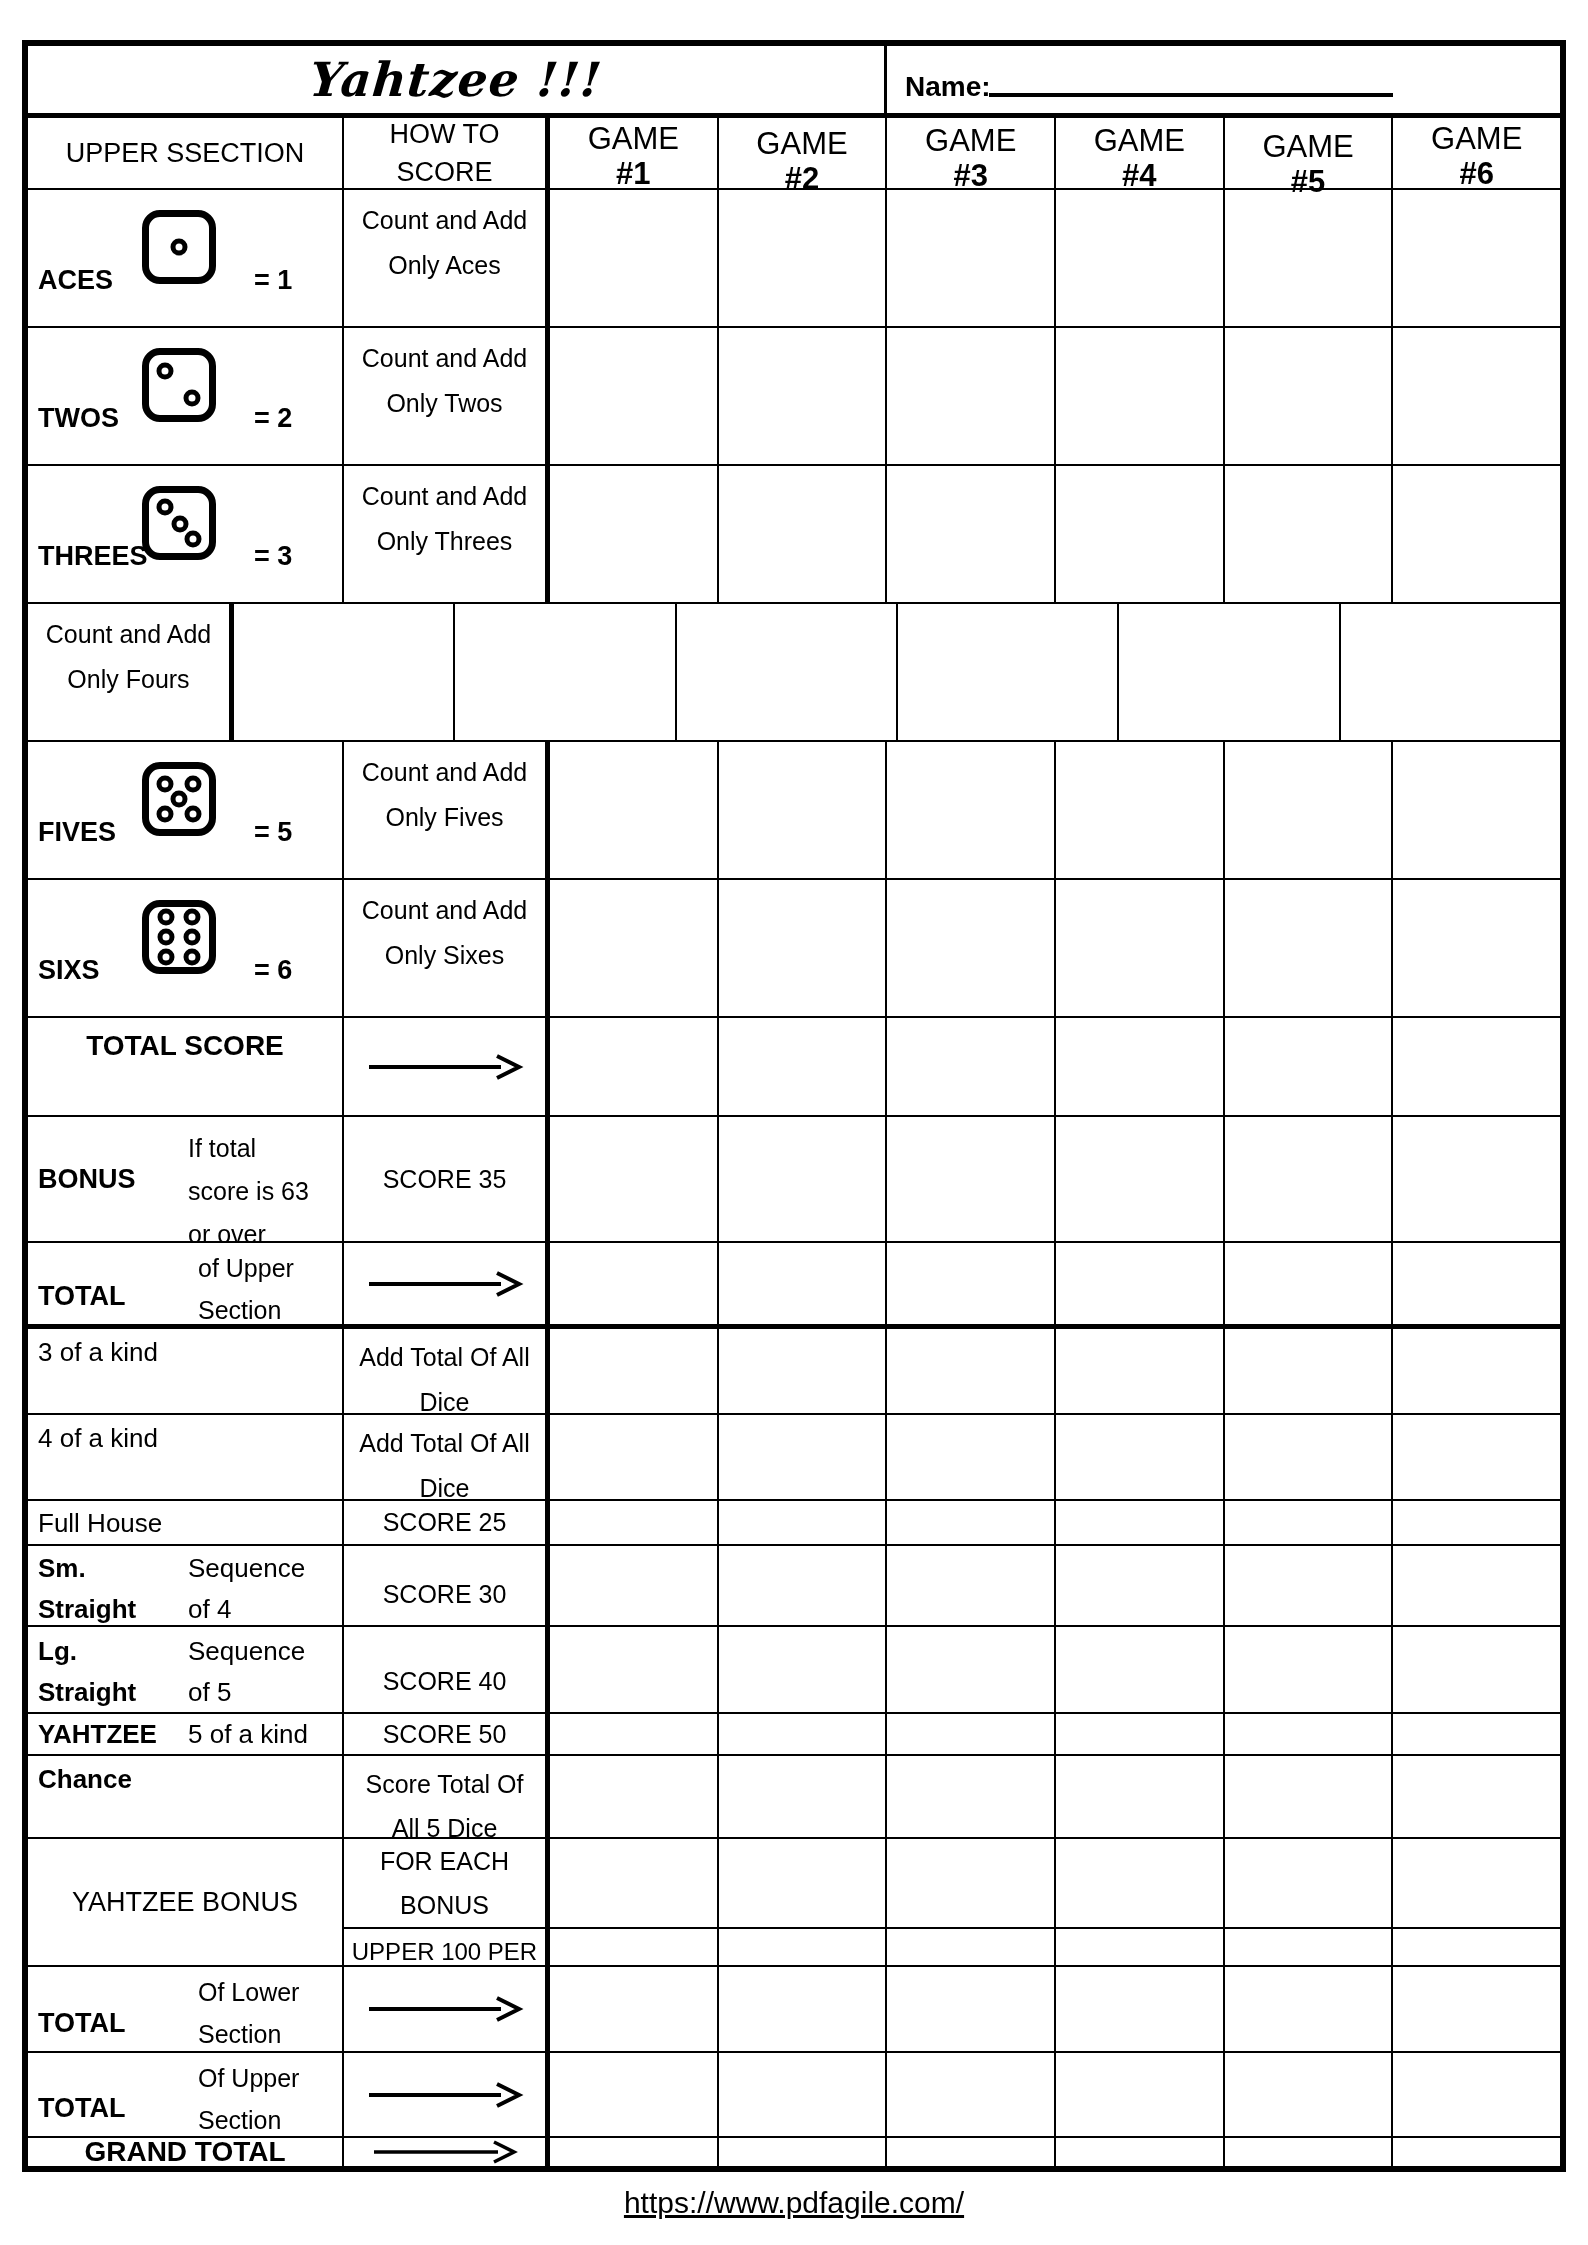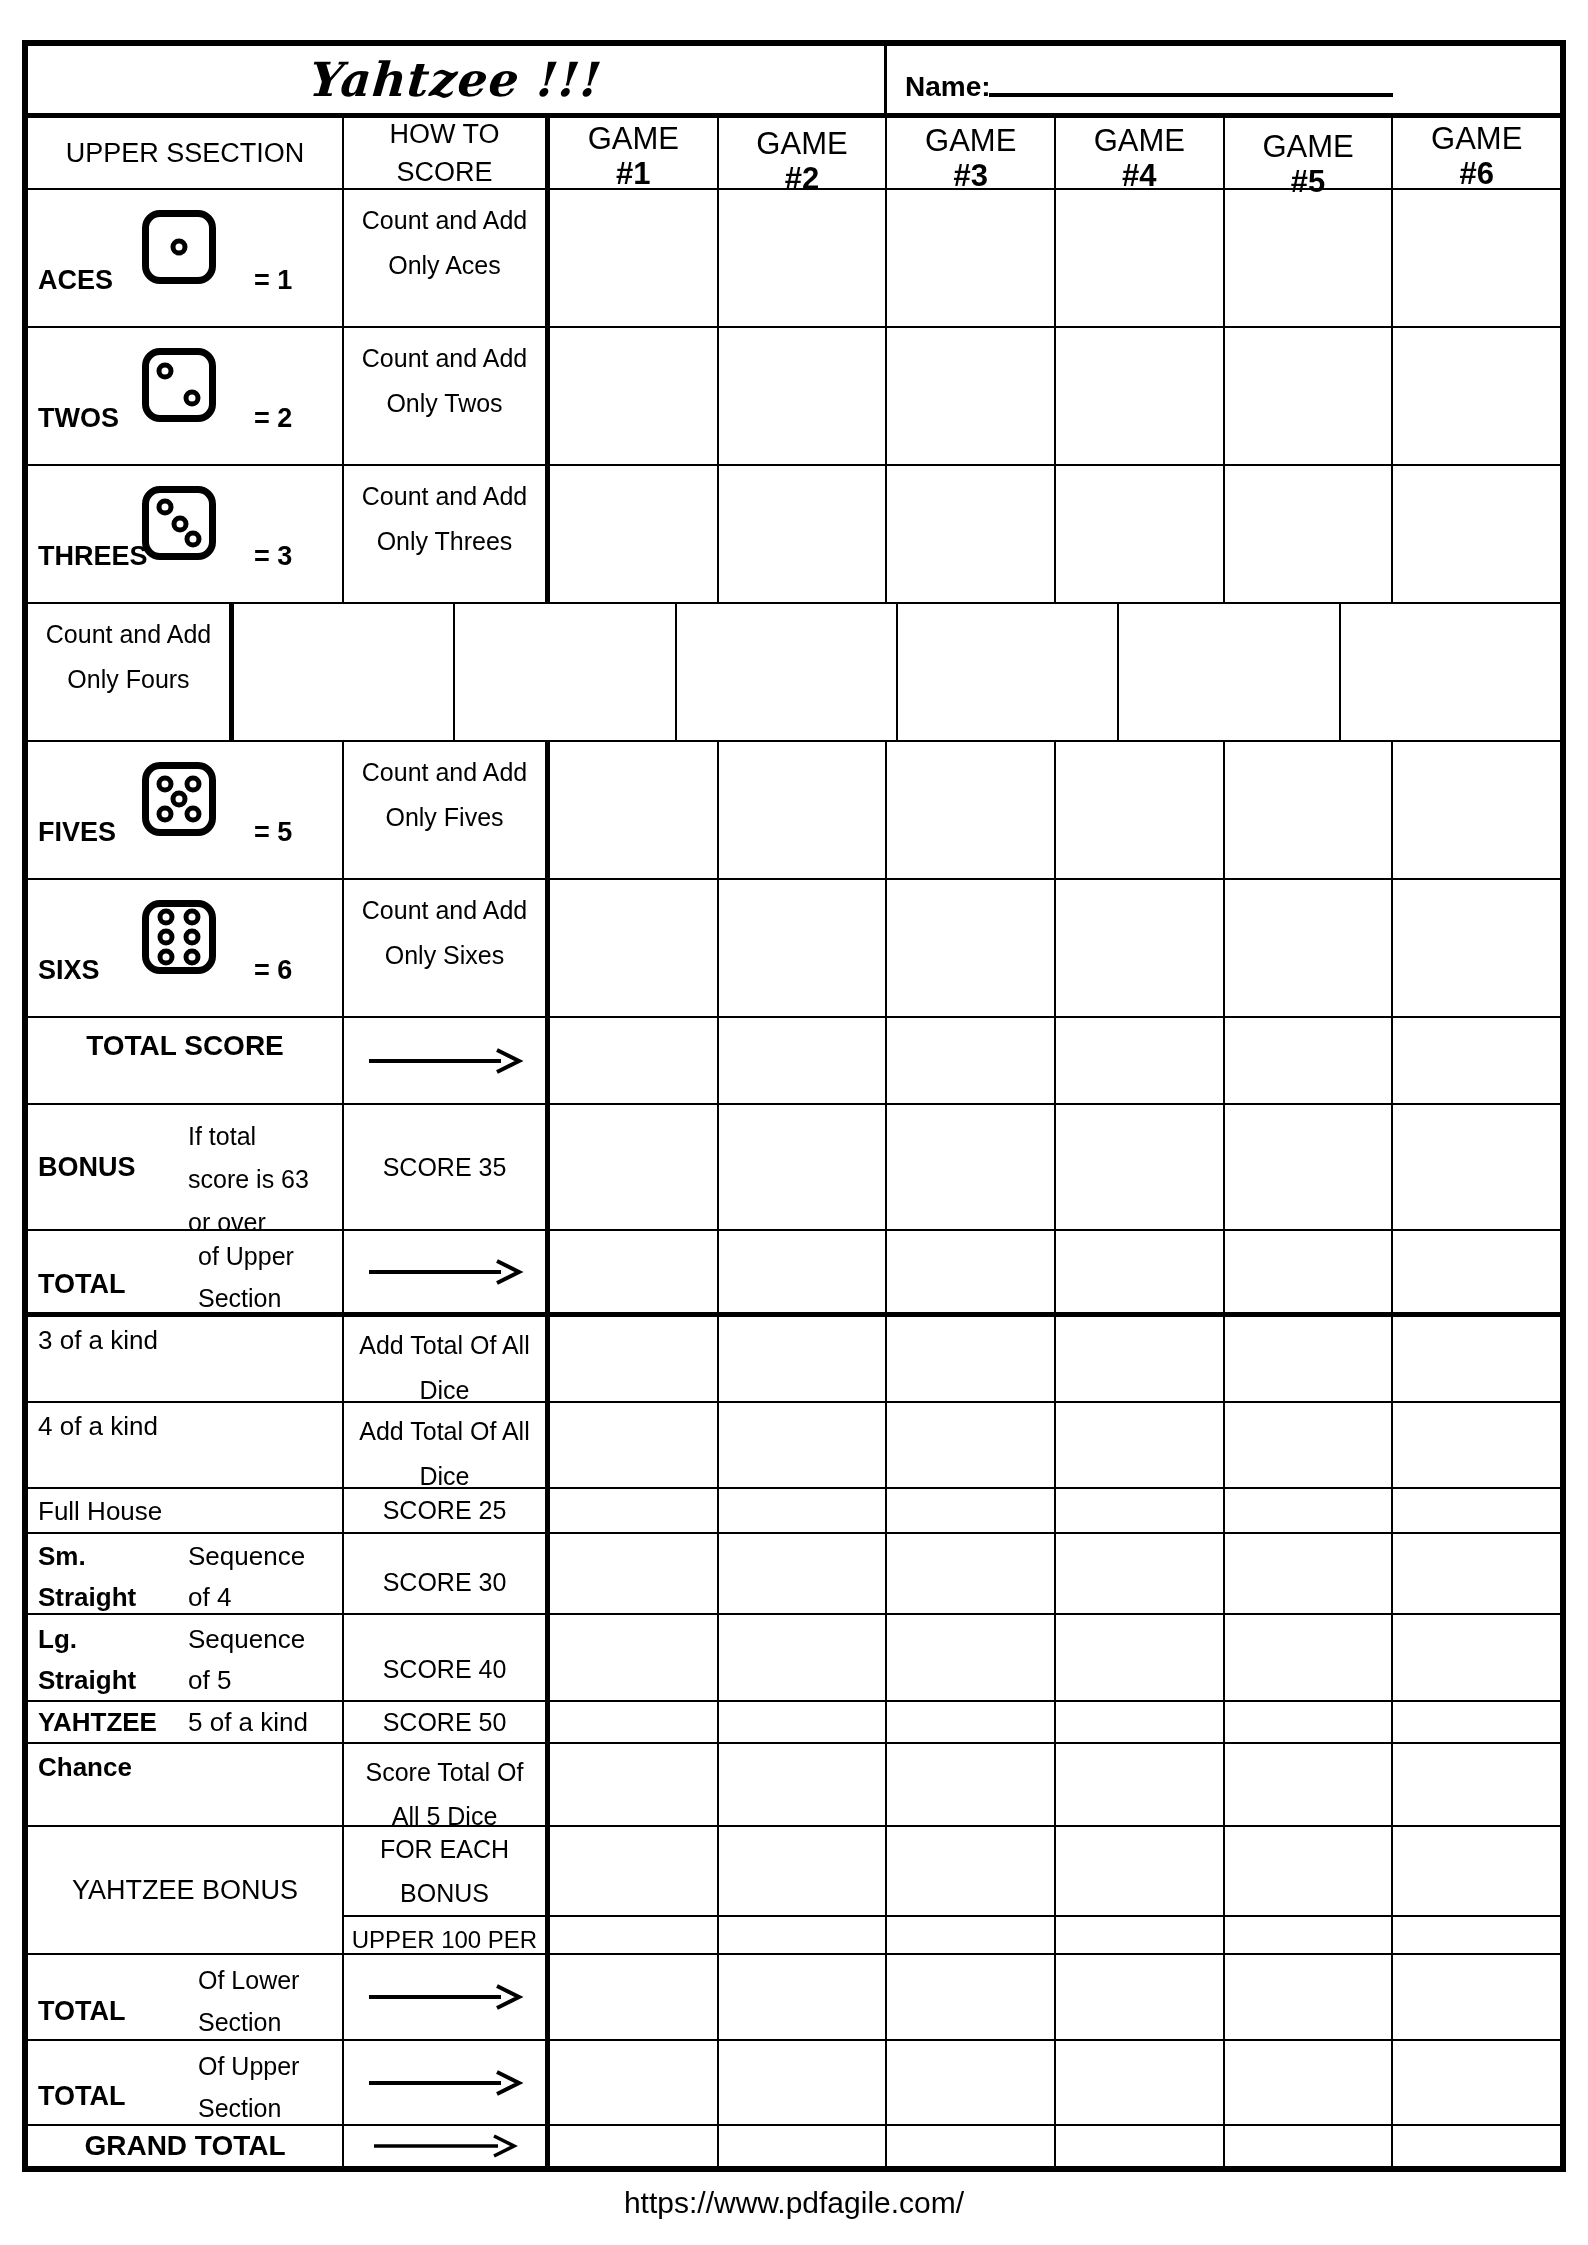--- a/index.html
+++ b/index.html
@@ -57,21 +57,21 @@
   .bold-label-top{position:absolute;left:10px;top:8px;font-weight:bold;font-size:26px;}
   .seq-mid{position:absolute;left:160px;top:50%;transform:translateY(-50%);font-size:26px;}
   .how-bottom{justify-content:flex-end;padding-bottom:8px;}
   .yb-label-cell{display:flex;align-items:center;justify-content:center;font-size:27px;}
   .yb-stack{flex:1 1 0;display:flex;flex-direction:column;min-width:0;}
   .subrow{display:flex;box-sizing:border-box;}
   .subrow.first{border-bottom:2px solid #000;}
   .ch.small{font-size:24px;}
   .gt-cell{display:flex;align-items:center;justify-content:center;font-weight:bold;font-size:28px;}
   .arrow-wrap{display:flex;align-items:center;justify-content:center;}
-  .footer-url{position:absolute;left:0;top:2186px;width:100%;text-align:center;font-size:30px;}
+  .footer-url{position:absolute;left:0;top:2186px;width:100%;text-align:center;font-size:30px;text-decoration:underline;}
 </style>
 </head>
 <body>
 
 <div class="sheet">
   <div class="tbl">
 
     <div class="row hdrband thick" style="height:72px">
       <div class="title-cell">
         <div class="title">Yahtzee !!!</div>
@@ -232,21 +232,21 @@
         <span>Only Sixes</span>
       </div>
       <div class="cg"></div>
       <div class="cg"></div>
       <div class="cg"></div>
       <div class="cg"></div>
       <div class="cg"></div>
       <div class="cg last"></div>
     </div>
 
-    <div class="row" style="height:87px">
+    <div class="row" style="height:99px">
       <div class="cl">
         <span class="center-label">TOTAL SCORE</span>
       </div>
       <div class="ch arrow-wrap">
         <svg width="160" height="28" viewBox="0 0 160 28">
           <line x1="4" y1="14" x2="136" y2="14" stroke="#000" stroke-width="4"></line>
           <path d="M132 3 L154 14 L132 25" fill="none" stroke="#000" stroke-width="4"></path>
         </svg>
       </div>
       <div class="cg"></div>

